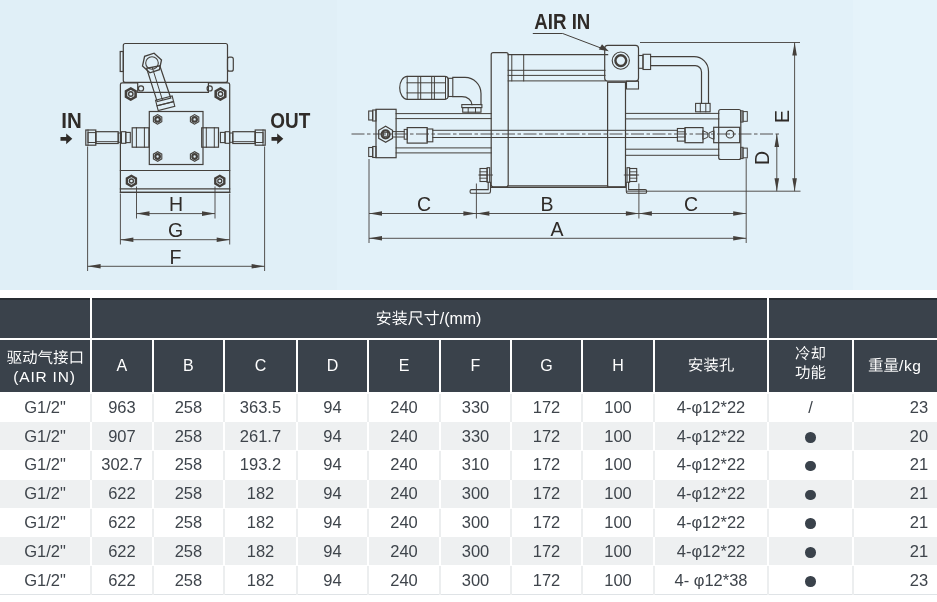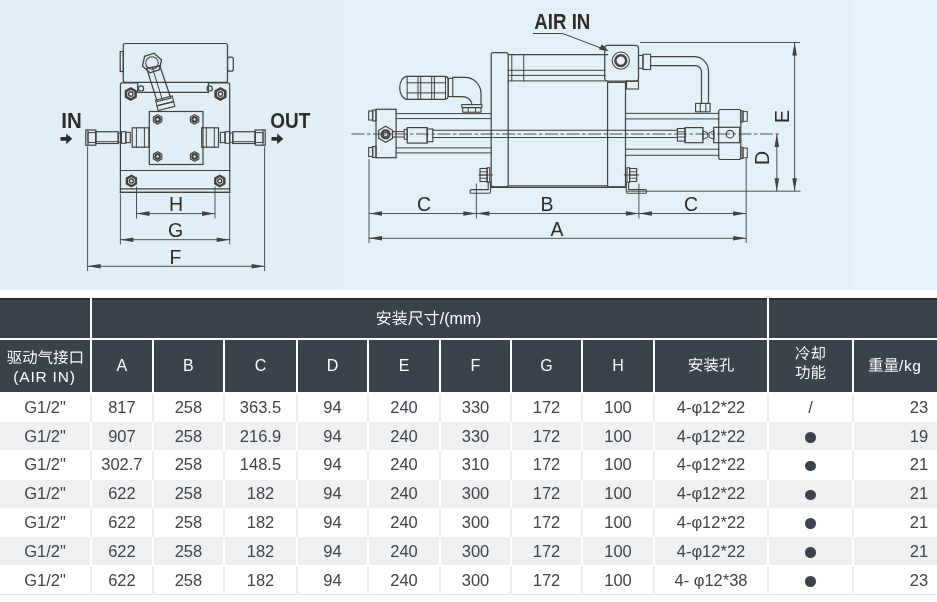--- a/index.html
+++ b/index.html
@@ -264,51 +264,51 @@
             <th>G</th>
             <th>H</th>
             <th></th>
             <th></th>
             <th></th>
           </tr>
 </thead>
 <tbody>
           <tr>
             <td>G1/2"</td>
-            <td>817</td>
+            <td>963</td>
             <td>258</td>
             <td>363.5</td>
             <td>94</td>
             <td>240</td>
             <td>330</td>
             <td>172</td>
             <td>100</td>
             <td>4-φ12*22</td>
             <td>/</td>
             <td>23</td>
           </tr>
           <tr class="alt">
             <td>G1/2"</td>
             <td>907</td>
             <td>258</td>
-            <td>216.9</td>
+            <td>261.7</td>
             <td>94</td>
             <td>240</td>
             <td>330</td>
             <td>172</td>
             <td>100</td>
             <td>4-φ12*22</td>
             <td><span class="dot"></span></td>
-            <td>19</td>
+            <td>20</td>
           </tr>
           <tr>
             <td>G1/2"</td>
             <td>302.7</td>
             <td>258</td>
-            <td>148.5</td>
+            <td>193.2</td>
             <td>94</td>
             <td>240</td>
             <td>310</td>
             <td>172</td>
             <td>100</td>
             <td>4-φ12*22</td>
             <td><span class="dot"></span></td>
             <td>21</td>
           </tr>
           <tr class="alt">

